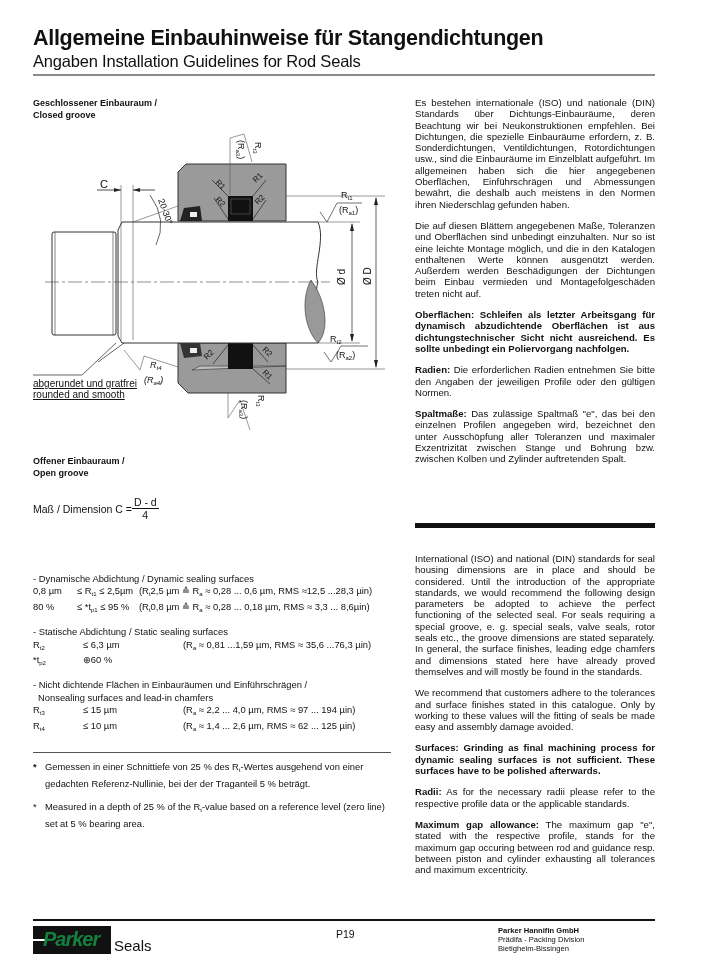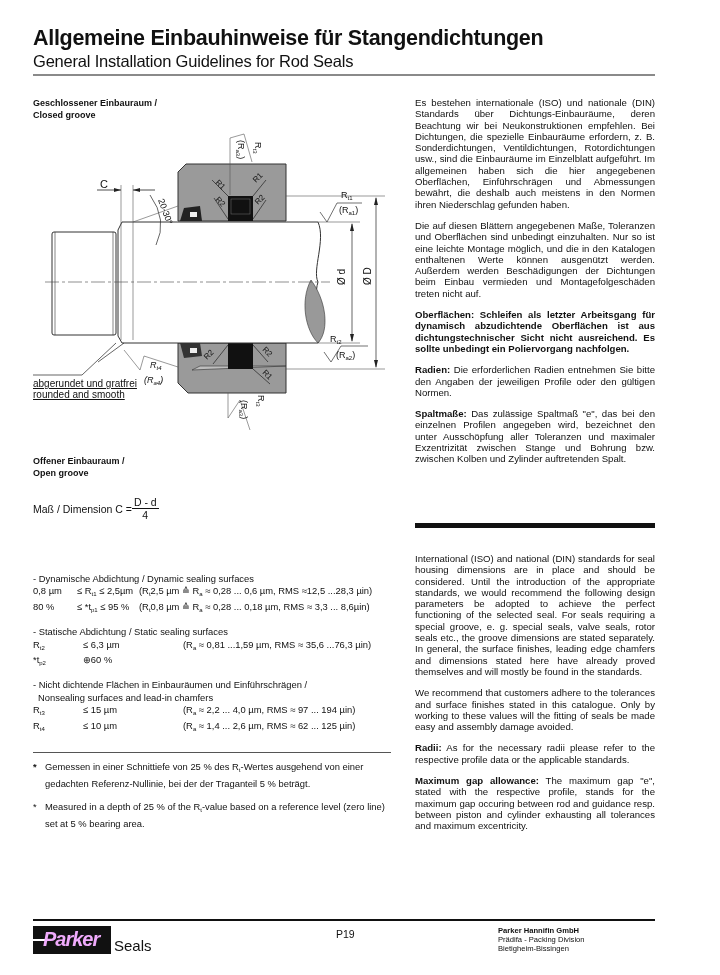--- a/index.html
+++ b/index.html
@@ -17,39 +17,39 @@
   .specs .row { display: flex; white-space: nowrap; }
   .specs .c1 { width: 50px; }
   .specs .gap { height: 10px; }
   sub { font-size: 6px; vertical-align: -2px; }
   .thin-rule { left: 33px; top: 752px; width: 358px; height: 1px; background: #555; }
   .foot-notes { left: 33px; top: 760px; width: 360px; font-size: 9.4px; line-height: 13px; }
   .foot-notes .fn { display: flex; margin-bottom: 10px; }
   .foot-notes .star { width: 12px; flex: 0 0 12px; font-weight: bold; }
   .thick-rule { height: 5px; background: #111; }
   .bottom-rule { left: 33px; top: 919px; width: 622px; height: 2px; background: #111; }
-  .logo { left: 33px; top: 926px; width: 78px; height: 28px; background: #111; color: #f0abfc; }
+  .logo { left: 33px; top: 926px; width: 78px; height: 28px; background: #111; color: #15803d; }
   .logo-text { position: absolute; left: 10px; top: 2px; font-size: 20px; font-weight: bold; font-style: italic; letter-spacing: -1px; }
   .logo-dash { position: absolute; left: 0; top: 13px; width: 14px; height: 2px; background: #fff; }
   .seals { left: 114px; top: 937px; font-size: 15px; }
   .page-no { left: 336px; top: 928px; font-size: 10.5px; }
   .company { left: 498px; top: 926px; font-size: 7.6px; line-height: 9.2px; }
   .company .b { font-weight: bold; }
   .formula { left: 33px; top: 496px; font-size: 10.5px; display: flex; align-items: center; }
   .frac { display: inline-flex; flex-direction: column; align-items: center; }
   .frac .num { border-bottom: 1px solid #111; padding: 0 2px; line-height: 12px; }
   .frac .den { line-height: 12px; }
   .diagram-label { font-size: 10px; line-height: 10.5px; text-decoration: underline; }
   svg text { font-family: "Liberation Sans", sans-serif; }
 </style>
 </head>
 <body>
 
 <div class="abs title">Allgemeine Einbauhinweise für Stangendichtungen</div>
-<div class="abs subtitle">General Installation Guidelines for Rod Seals</div>
+<div class="abs subtitle">Angaben Installation Guidelines for Rod Seals</div>
 <div class="abs rule-top"></div>
 
 <div class="abs sec-head" style="left:33px; top:97px;">
   <div>Geschlossener Einbauraum /</div>
   <div>Closed groove</div>
 </div>
 
 <svg class="abs" style="left:0; top:120px;" width="400" height="310" viewBox="0 120 400 310">
 
   <polygon points="178,172 186,164 286,164 286,221 178,221" fill="#9a9a9a" stroke="#333" stroke-width="1"></polygon>
@@ -215,20 +215,21 @@
   <p>Die auf diesen Blättern angegebenen Maße, Toleranzen und Oberflächen sind unbedingt einzuhalten. Nur so ist eine leichte Montage möglich, und die in den Katalogen enthaltenen Werte können ausgenützt werden. Außerdem werden Beschädigungen der Dichtungen beim Einbau vermieden und Montagefolgeschäden treten nicht auf.</p>
   <p style="font-weight:bold">Oberflächen: Schleifen als letzter Arbeitsgang für dynamisch abzudichtende Oberflächen ist aus dichtungstechnischer Sicht nicht ausreichend. Es sollte unbedingt ein Poliervorgang nachfolgen.</p>
   <p><b>Radien:</b><span> Die erforderlichen Radien entnehmen Sie bitte den Angaben der jeweiligen Profile oder den gültigen Normen.</span></p>
   <p><b>Spaltmaße:</b><span> Das zulässige Spaltmaß "e", das bei den einzelnen Profilen angegeben wird, bezeichnet den unter Ausschöpfung aller Toleranzen und maximaler Exzentrizität zwischen Stange und Bohrung bzw. zwischen Kolben und Zylinder auftretenden Spalt.</span></p>
 </div>
 <div class="abs thick-rule" style="left:415px; top:523px; width:240px;"></div>
 
 <div class="abs body-text" style="left:415px; top:553px; width:240px;">
   <p>International (ISO) and national (DIN) standards for seal housing dimensions are in place and should be considered. Until the introduction of the appropriate standards, we would recommend the following design parameters be adopted to achieve the perfect functioning of the selected seal. For seals requiring a special groove, e. g. special seals, valve seals, rotor seals etc., the groove dimensions are stated separately. In general, the surface finishes, leading edge chamfers and dimensions stated here have already proved themselves and will mostly be found in the standards.</p>
   <p>We recommend that customers adhere to the tolerances and surface finishes stated in this catalogue. Only by working to these values will the fitting  of seals be made easy and assembly damage avoided.</p>
+  <p style="font-weight:bold">Surfaces: Grinding as final machining process for dynamic sealing surfaces is not sufficient. These surfaces have to be polished afterwards.</p>
   <p><b>Radii:</b><span> As for the necessary radii please refer to the respective profile data or the applicable standards.</span></p>
   <p><b>Maximum gap allowance:</b><span> The maximum gap "e", stated with the respective profile, stands for the maximum gap occuring between rod and guidance resp. between piston and cylinder exhausting all tolerances and maximum excentricity.</span></p>
 </div>
 
 <div class="abs bottom-rule"></div>
 <div class="abs logo">
   <div class="logo-dash"></div>
   <div class="logo-text">Parker</div>
 </div>
 <div class="abs seals">Seals</div>

